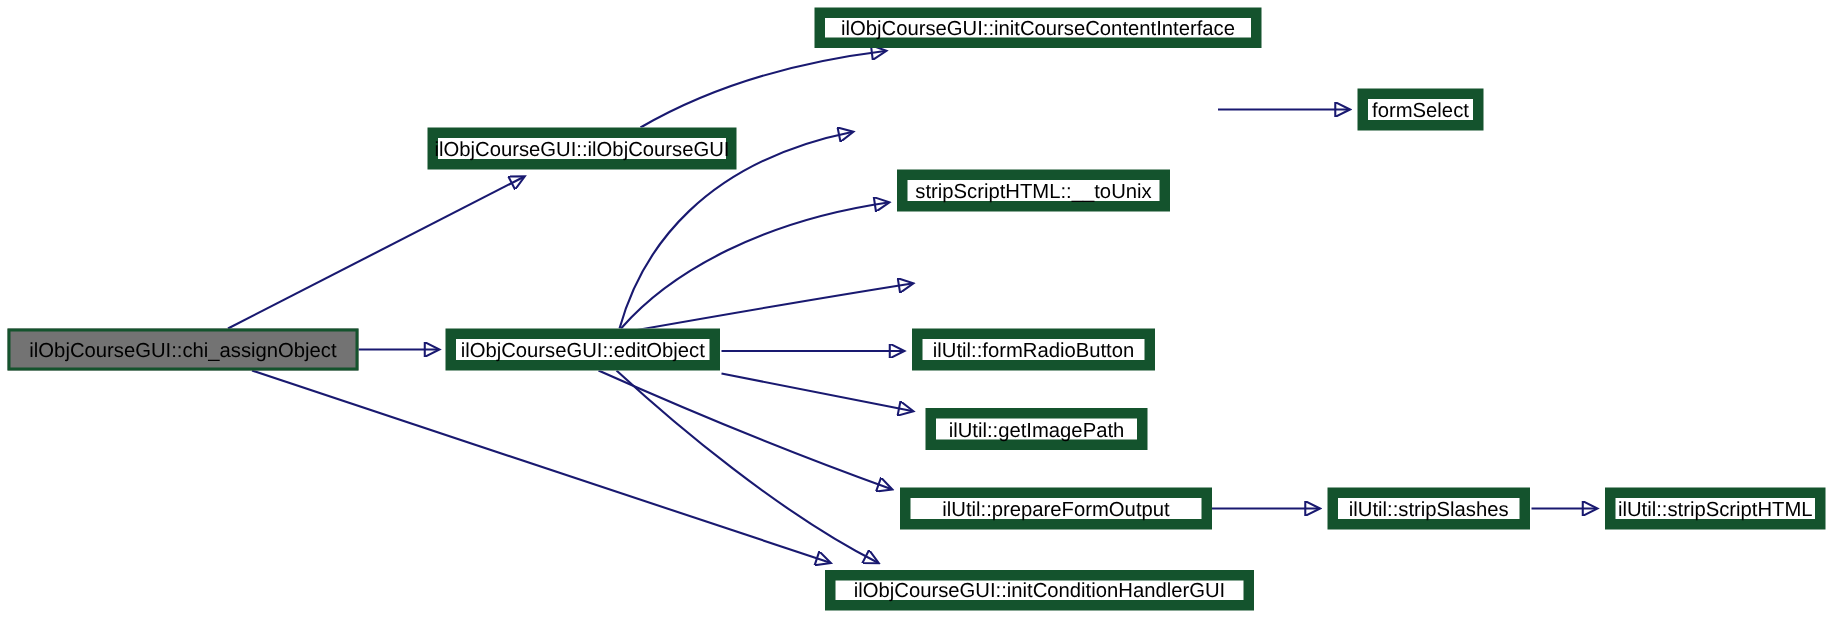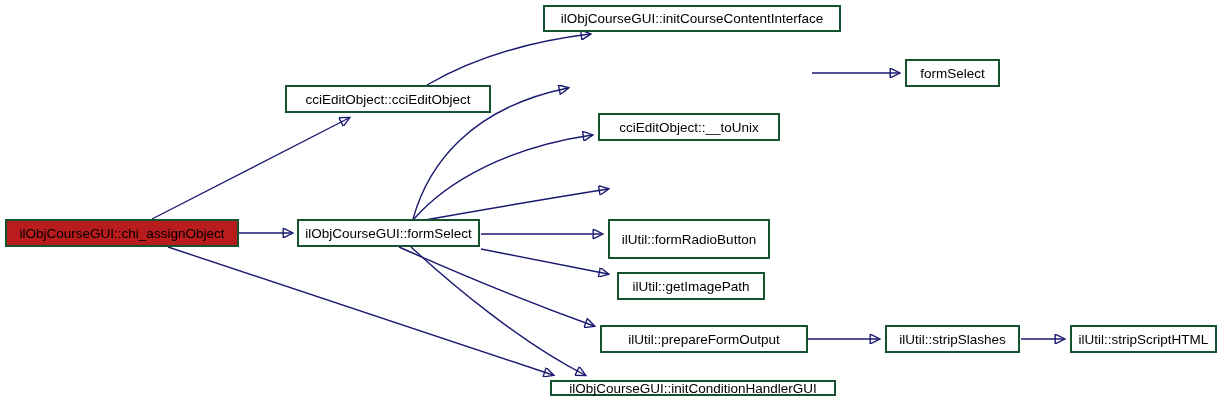--- a/index.html
+++ b/index.html
@@ -23,31 +23,31 @@
   }
   .edges path {
     fill: none;
     stroke: #191970;
     stroke-width: 1.4;
   }
   .node {
     position: absolute;
     box-sizing: border-box;
     background: #ffffff;
-    border: 2px solid #14532d;
+    border: 7px solid #14532d;
     display: flex;
     align-items: center;
     justify-content: center;
     font-size: 13.5px;
     color: #000000;
     white-space: nowrap;
     cursor: pointer;
   }
   .node.highlight {
-    background: #b91c1c;
+    background: #737373;
     border-width: 2px;
     cursor: default;
   }
 </style>
 </head>
 <body>
 
 <div class="canvas">
 
   <svg class="edges" viewBox="0 0 1232 413" xmlns="http://www.w3.org/2000/svg">
@@ -67,37 +67,37 @@
     <path d="M481,249 L608,274" marker-end="url(#arrow)"></path>
     <path d="M399,247 C455,272 530,303 594,326" marker-end="url(#arrow)"></path>
     <path d="M411,247 C450,283 520,342 585,375" marker-end="url(#arrow)"></path>
     <path d="M812,73 L899,73" marker-end="url(#arrow)"></path>
     <path d="M783,339 L879,339" marker-end="url(#arrow)"></path>
     <path d="M1021,339 L1064,339" marker-end="url(#arrow)"></path>
   </svg>
 
   <div class="node highlight" style="left:5px;   top:219px; width:234px; height:28px">ilObjCourseGUI::chi_assignObject</div>
 
-  <div class="node" style="left:285px; top:85px;  width:206px; height:28px">cciEditObject::cciEditObject</div>
+  <div class="node" style="left:285px; top:85px;  width:206px; height:28px">ilObjCourseGUI::ilObjCourseGUI</div>
 
-  <div class="node" style="left:297px; top:219px; width:183px; height:28px">ilObjCourseGUI::formSelect</div>
+  <div class="node" style="left:297px; top:219px; width:183px; height:28px">ilObjCourseGUI::editObject</div>
 
   <div class="node" style="left:543px; top:5px;   width:298px; height:27px">ilObjCourseGUI::initCourseContentInterface</div>
 
 
-  <div class="node" style="left:905px; top:59px;  width:95px;  height:28px">formSelect</div>
+  <div class="node" style="left:905px; top:59px;  width:84px;  height:28px">formSelect</div>
 
-  <div class="node" style="left:598px; top:113px; width:182px; height:28px">cciEditObject::__toUnix</div>
+  <div class="node" style="left:598px; top:113px; width:182px; height:28px">stripScriptHTML::__toUnix</div>
 
 
-  <div class="node" style="left:608px; top:219px; width:162px; height:40px">ilUtil::formRadioButton</div>
+  <div class="node" style="left:608px; top:219px; width:162px; height:28px">ilUtil::formRadioButton</div>
 
   <div class="node" style="left:617px; top:272px; width:148px; height:28px">ilUtil::getImagePath</div>
 
   <div class="node" style="left:600px; top:325px; width:208px; height:28px">ilUtil::prepareFormOutput</div>
 
   <div class="node" style="left:885px; top:325px; width:135px; height:28px">ilUtil::stripSlashes</div>
 
   <div class="node" style="left:1070px; top:325px; width:147px; height:28px">ilUtil::stripScriptHTML</div>
 
-  <div class="node" style="left:550px; top:380px; width:286px; height:16px">ilObjCourseGUI::initConditionHandlerGUI</div>
+  <div class="node" style="left:550px; top:380px; width:286px; height:27px">ilObjCourseGUI::initConditionHandlerGUI</div>
 
 </div>
 
 </body></html>

